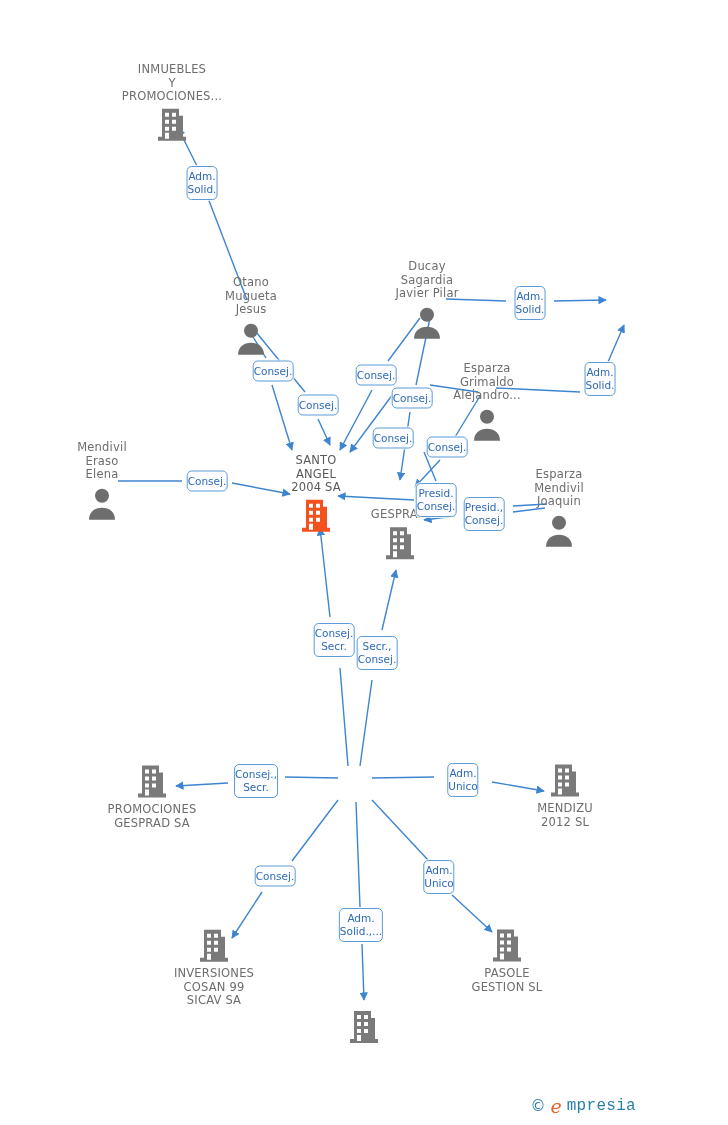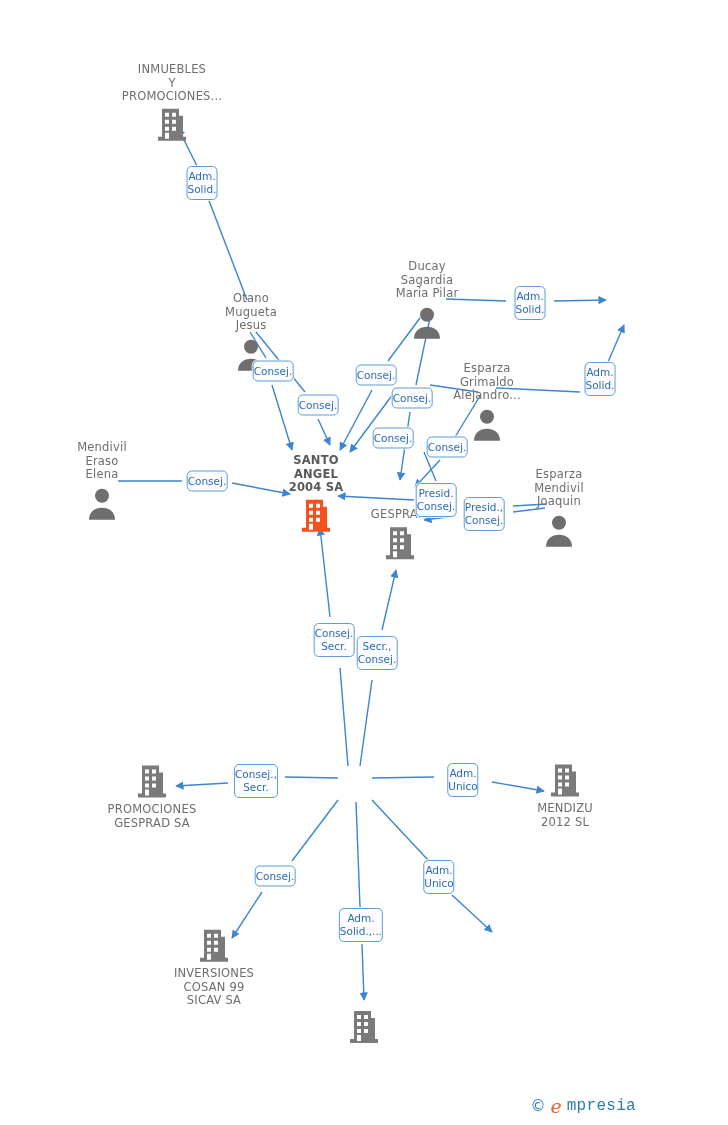--- a/index.html
+++ b/index.html
@@ -8,21 +8,21 @@
   #stage{position:absolute;left:0;top:0;width:648px;height:1125px;}
   svg#edges{position:absolute;left:0;top:0;width:728px;height:1125px;}
 
   .node{position:absolute;transform:translate(-50%,-50%);
         display:flex;flex-direction:column;align-items:center;
         width:130px;}
   .node .cap{font-size:11.5px;line-height:13.5px;color:#6d6d6d;
              text-align:center;letter-spacing:.2px;white-space:pre-line;}
   .node .cap.below{margin-top:2px;}
   .node .cap.above{margin-bottom:2px;}
-  .node.focus .cap{font-weight:bold;color:#595959;}
+  .node.focus .cap{font-weight:normal;color:#595959;}
 
   .ico{width:34px;height:38px;display:block;}
 
   .lbl{position:absolute;transform:translate(-50%,-50%);
        border:1.4px solid #5a9bd8;border-radius:5px;background:#fdfdff;
        color:#2f6bb5;font-size:10.5px;line-height:13px;
        padding:3px 0;text-align:center;white-space:pre-line;
        box-shadow:0 0 0 1px rgba(255,255,255,.8);}
 
   #watermark{position:absolute;right:12px;bottom:8px;display:flex;
@@ -120,38 +120,38 @@
             <rect x="10" y="14" width="4" height="4"></rect>
             <rect x="17" y="14" width="4" height="4"></rect>
             <rect x="10" y="21" width="4" height="4"></rect>
             <rect x="17" y="21" width="4" height="4"></rect>
             <rect x="10" y="27" width="4" height="6"></rect>
           </g>
         </svg>
     </span>
   </div>
 
-  <div class="node" style="left:251px;top:332px">
+  <div class="node" style="left:251px;top:316px">
     <div class="cap above">Otano
 Mugueta
 Jesus</div>
     <span>
       <svg class="ico" viewBox="0 0 34 38">
           <g fill="#6e6e6e">
             <circle cx="17" cy="12" r="7"></circle>
             <path d="M4 36c0-8 6-12 13-12s13 4 13 12z"></path>
           </g>
         </svg>
     </span>
   </div>
 
   <div class="node" style="left:427px;top:300px">
     <div class="cap above">Ducay
 Sagardia
-Maria Pilar</div>
+Javier Pilar</div>
     <span>
       <svg class="ico" viewBox="0 0 34 38">
           <g fill="#6e6e6e">
             <circle cx="17" cy="12" r="7"></circle>
             <path d="M4 36c0-8 6-12 13-12s13 4 13 12z"></path>
           </g>
         </svg>
     </span>
   </div>
 
@@ -308,20 +308,42 @@
             <rect x="17" y="21" width="4" height="4"></rect>
             <rect x="10" y="27" width="4" height="6"></rect>
           </g>
         </svg>
     </span>
     <div class="cap below">INVERSIONES
 COSAN 99
 SICAV SA</div>
   </div>
 
+  <div class="node" style="left:507px;top:960px">
+    <span>
+      <svg class="ico" viewBox="0 0 34 38">
+          <g fill="#7a7a7a">
+            <rect x="7" y="3" width="17" height="30"></rect>
+            <rect x="24" y="10" width="4" height="23"></rect>
+            <rect x="3" y="31" width="28" height="4"></rect>
+          </g>
+          <g fill="#fff">
+            <rect x="10" y="7" width="4" height="4"></rect>
+            <rect x="17" y="7" width="4" height="4"></rect>
+            <rect x="10" y="14" width="4" height="4"></rect>
+            <rect x="17" y="14" width="4" height="4"></rect>
+            <rect x="10" y="21" width="4" height="4"></rect>
+            <rect x="17" y="21" width="4" height="4"></rect>
+            <rect x="10" y="27" width="4" height="6"></rect>
+          </g>
+        </svg>
+    </span>
+    <div class="cap below">PASOLE
+GESTION SL</div>
+  </div>
 
   <div class="node" style="left:364px;top:1027px">
     <span>
       <svg class="ico" viewBox="0 0 34 38">
           <g fill="#7a7a7a">
             <rect x="7" y="3" width="17" height="30"></rect>
             <rect x="24" y="10" width="4" height="23"></rect>
             <rect x="3" y="31" width="28" height="4"></rect>
           </g>
           <g fill="#fff">

